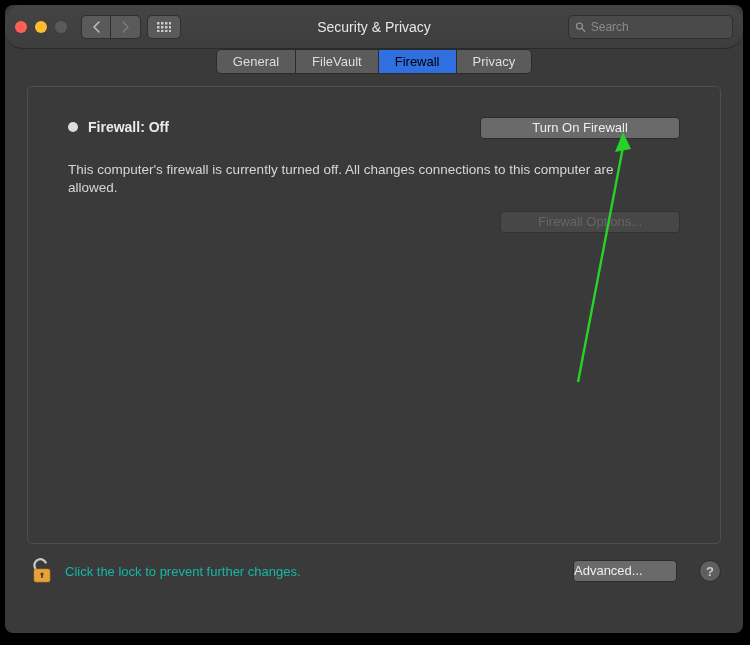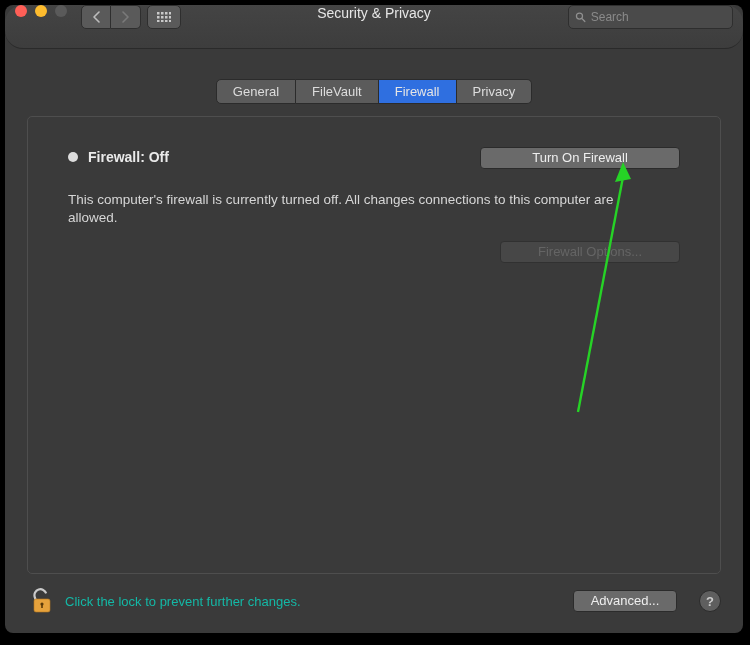--- a/index.html
+++ b/index.html
@@ -22,21 +22,21 @@
       display: flex;
       flex-direction: column;
       overflow: hidden;
       position: relative;
     }
     .titlebar {
       height: 44px;
       background: linear-gradient(#444,#3d3d3d);
       border-bottom: 1px solid #2a2a2a;
       display: flex;
-      align-items: flex-start;
+      align-items: center;
       padding: 0 10px;
       position: relative;
       border-radius: 18px;
     }
     .traffic-lights { display: flex; gap: 8px; align-items:center; }
     .tl { width: 12px; height: 12px; border-radius: 50%; }
     .tl.red { background:#ff5f57; }
     .tl.yellow { background:#febc2e; }
     .tl.gray { background:#5a5a5a; }
     .nav-group { display:flex; margin-left:14px; gap:0; }
@@ -73,33 +73,33 @@
       padding:0 6px;
       color:#9a9a9a;
       gap:5px;
     }
     .search-box input{
       border:none;background:transparent;color:#ccc;font-size:12px;width:100%;outline:none;
     }
     .search-box input::placeholder{color:#8a8a8a;}
 
     .tabs{
-      display:flex;justify-content:center;margin-top:30px;
+      display:flex;justify-content:center;
     }
     .tab{
       padding:4px 16px;
       background:#5b5b5b;
       border:1px solid #2b2b2b;
       border-left:none;
       color:#ddd;
       font-size:13px;
     }
     .tab:first-child{border-left:1px solid #2b2b2b;border-radius:5px 0 0 5px;}
     .tab:last-child{border-radius:0 5px 5px 0;}
-    .tab.active{background:#2f6fe0;color:#e5e5e5;}
+    .tab.active{background:#2f6fe0;color:#000000;}
 
     .panel{
       margin:12px 22px 14px 22px;
       border:1px solid #4e4e4e;
       border-radius:5px;
       height:458px;
       padding:32px 40px 36px 40px;
       position:relative;
       background:#3a3a3a;
     }
@@ -128,21 +128,21 @@
       display:flex;align-items:center;
       padding:0 22px 16px 26px;
       gap:12px;
     }
     .lock-icon{width:22px;height:26px;}
     .footer-text{color:#14b8a6;font-size:13px;}
     .adv-btn{
       margin-left:auto;
       width:104px;height:22px;
       background:#6a6a6a;border:1px solid #2b2b2b;border-radius:4px;
-      color:#eee;font-size:13px;text-align:center;line-height:20px;
+      color:#eee;font-size:13px;text-align:left;line-height:20px;
     }
     .help-btn{
       width:22px;height:22px;border-radius:50%;
       background:#5f5f5f;border:1px solid #2b2b2b;
       color:#ccc;font-size:13px;font-weight:600;
       display:flex;align-items:center;justify-content:center;
       margin-left:10px;
     }
 
     .arrow-annot{

